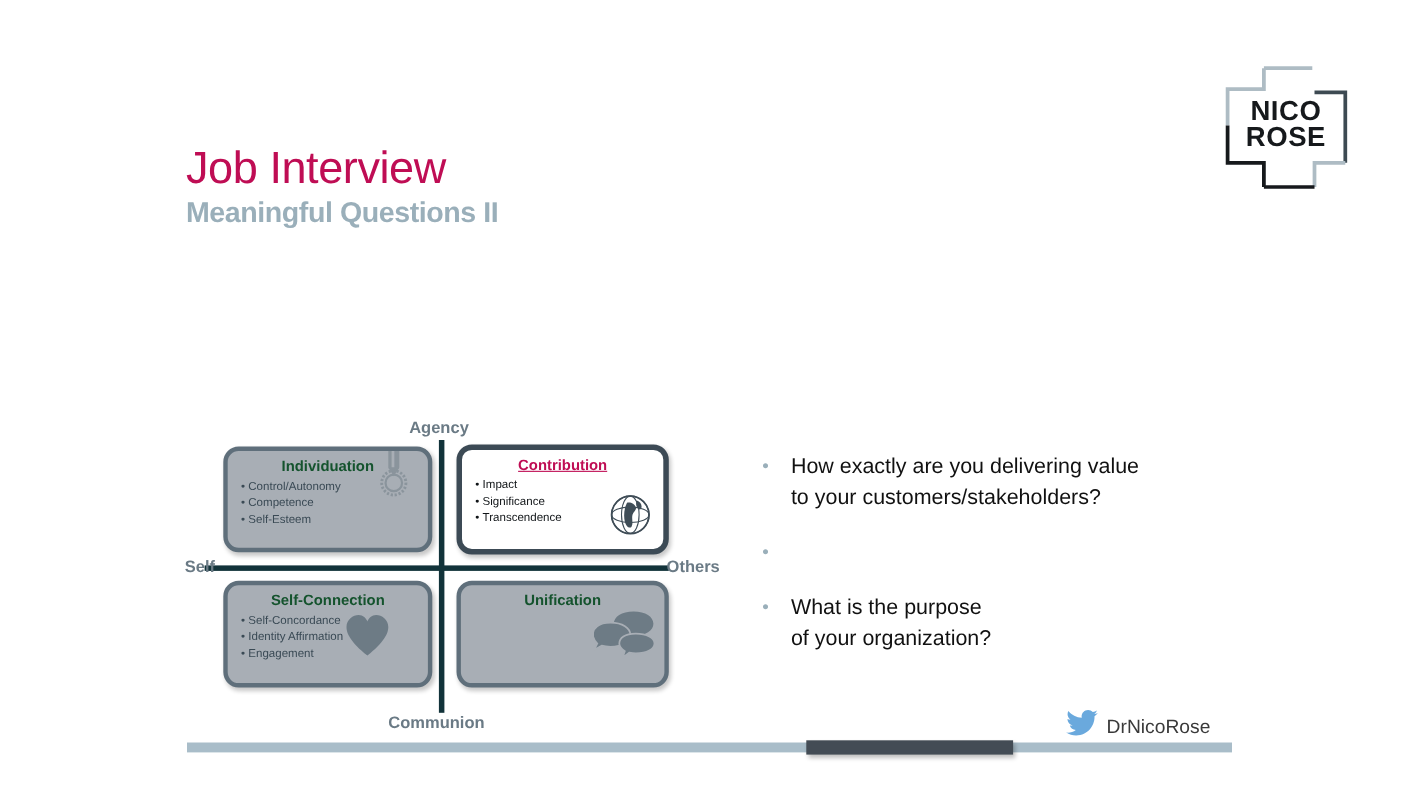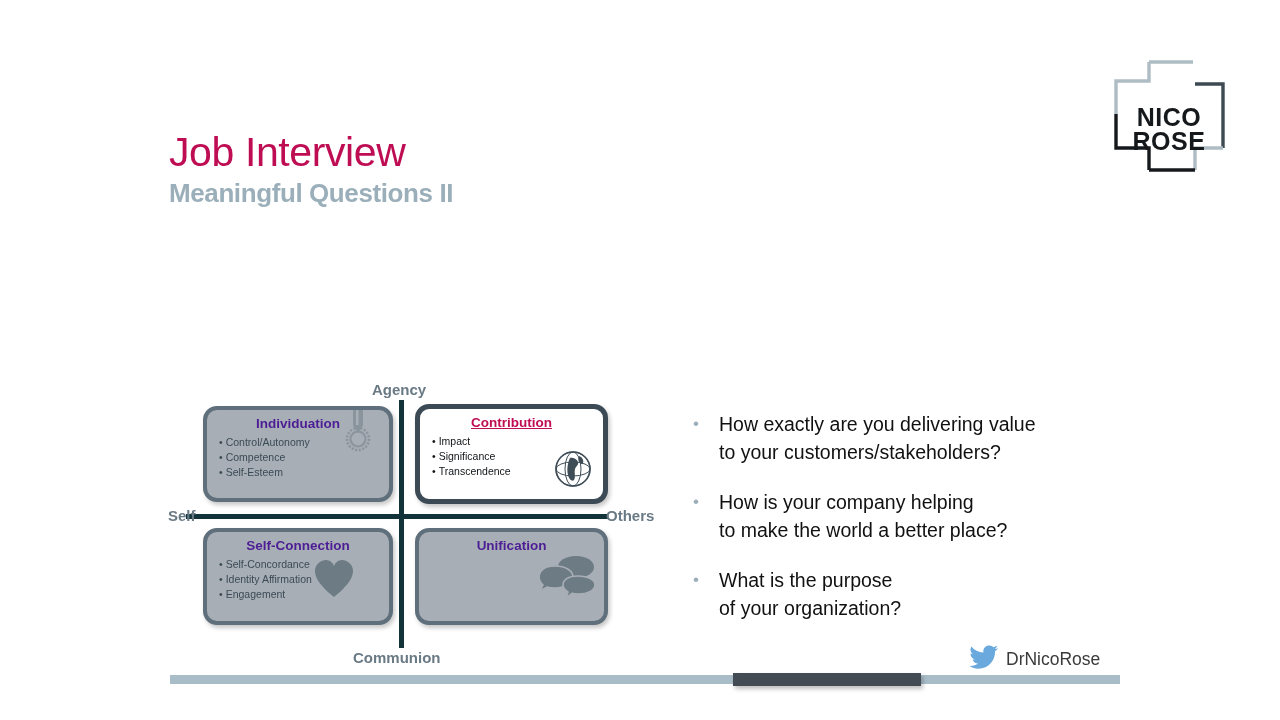--- a/index.html
+++ b/index.html
@@ -28,21 +28,21 @@
   .logo {
     position: absolute;
     left: 1105px;
     top: 52px;
     width: 128px;
     height: 122px;
   }
   .logo svg { display: block; }
   .logo-text {
     position: absolute;
-    left: 0; top: 16px;
+    left: 0; top: 0;
     width: 128px;
     height: 122px;
     display: flex;
     flex-direction: column;
     align-items: center;
     justify-content: center;
     line-height: 0.96;
     letter-spacing: 0.5px;
   }
   .logo-line {
@@ -126,21 +126,21 @@
   }
   .q-tl { left: 38px;  top: 30px;  width: 190px; height: 96px; }
   .q-tr { left: 250px; top: 28px;  width: 193px; height: 100px; }
   .q-bl { left: 38px;  top: 152px; width: 190px; height: 97px; }
   .q-br { left: 250px; top: 152px; width: 193px; height: 97px; }
 
   .qbox-title {
     text-align: center;
     font-size: 13.5px;
     font-weight: bold;
-    color: #4c1d95;
+    color: #14532d;
     margin-top: 6px;
     position: relative;
     z-index: 2;
   }
   .qbox.highlight .qbox-title { color: #bf0d54; text-decoration: underline; }
   .qbox ul {
     margin: 4px 0 0 0;
     padding: 0 0 0 12px;
     list-style: none;
     position: relative;
@@ -330,22 +330,20 @@
   </div>
 
   <div class="questions">
     <div class="q-item">
       <span class="q-bullet">•</span>
       <span class="q-text">How exactly are you delivering value
 to your customers/stakeholders?</span>
     </div>
     <div class="q-item">
       <span class="q-bullet">•</span>
-      <span class="q-text">How is your company helping
-to make the world a better place?</span>
     </div>
     <div class="q-item">
       <span class="q-bullet">•</span>
       <span class="q-text">What is the purpose
 of your organization?</span>
     </div>
   </div>
 
   <div class="twitter">
     <span>

